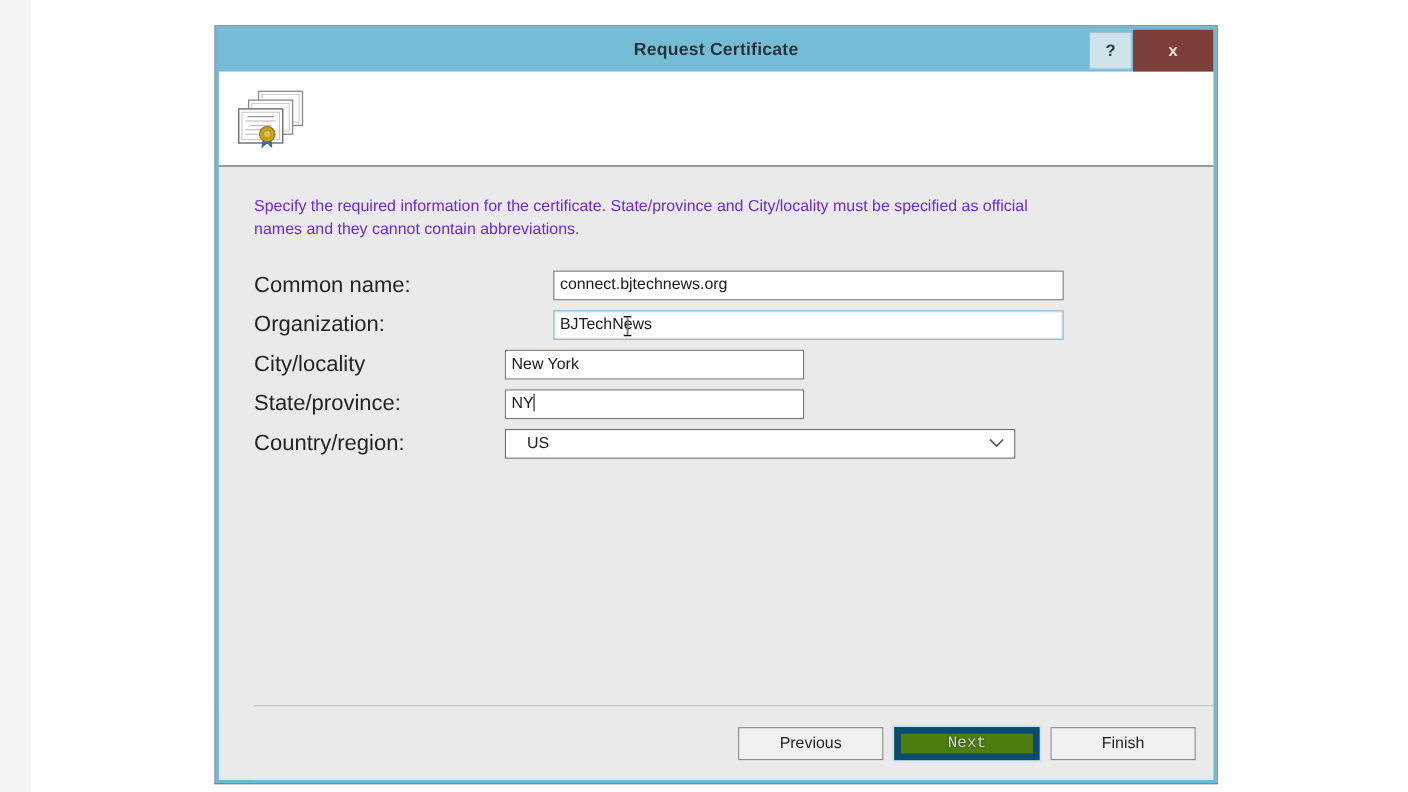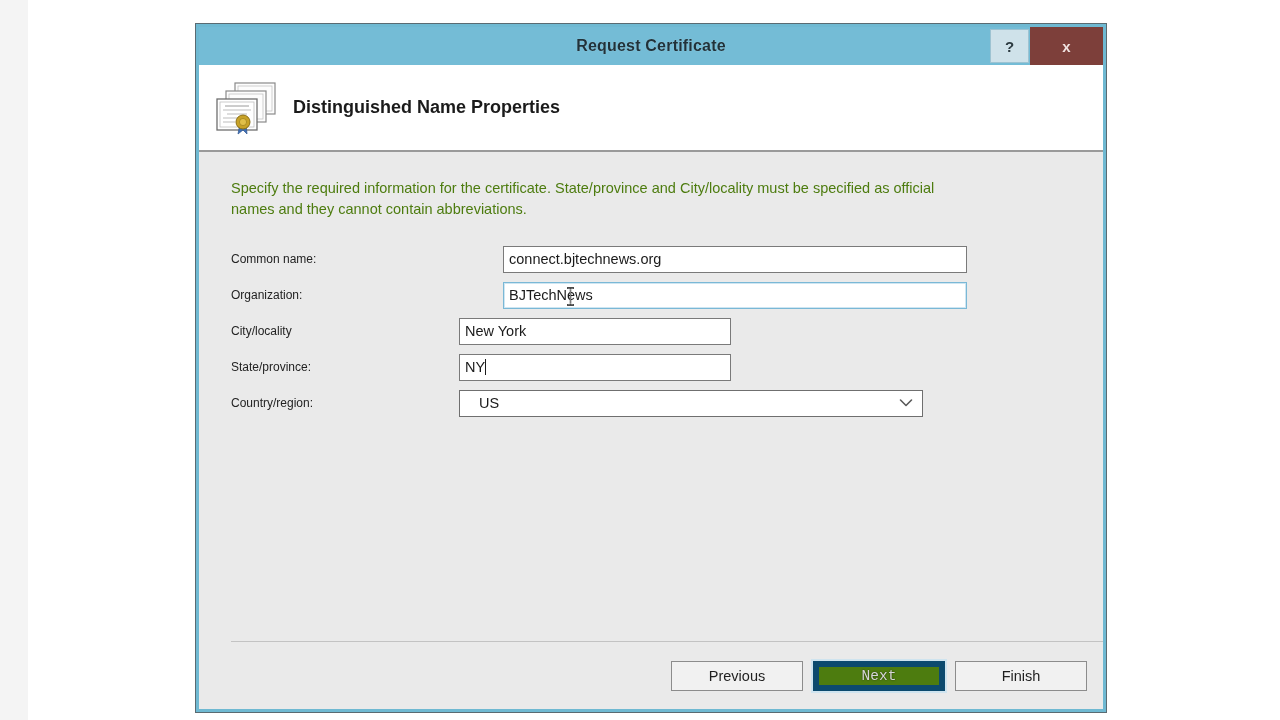--- a/index.html
+++ b/index.html
@@ -112,35 +112,35 @@
 
   
   .body {
     background: #eaeaea;
     height: 489px;
     padding: 26px 30px 0 32px;
     box-sizing: border-box;
   }
   .intro {
     font-size: 14.5px;
-    color: #4d7c0f;
+    color: #6d28d9;
     line-height: 1.42;
     max-width: 740px;
     margin: 0 0 22px 0;
   }
 
   .form-row {
     display: flex;
     align-items: center;
     height: 36px;
   }
   .form-label {
     width: 228px;
     flex: none;
-    font-size: 12px;
+    font-size: 20px;
     color: #232323;
   }
 
   .field {
     height: 27px;
     box-sizing: border-box;
     background: #ffffff;
     border: 1px solid #7a7a7a;
     font-family: "Liberation Sans", sans-serif;
     font-size: 14.5px;
@@ -274,21 +274,20 @@
           <line x1="14" y1="35" x2="34" y2="35" stroke="#b5b5b5" stroke-width="0.9"></line>
           <line x1="10" y1="39" x2="26" y2="39" stroke="#b5b5b5" stroke-width="0.9"></line>
           <line x1="10" y1="43" x2="22" y2="43" stroke="#b5b5b5" stroke-width="0.9"></line>
 
           <path d="M27 44 L25 55 L30 51 L34 55 L33 44 Z" fill="#3f6fb5" stroke="#2d5490" stroke-width="0.7"></path>
 
           <circle cx="30" cy="43" r="7" fill="#c8a227" stroke="#8c7016" stroke-width="1"></circle>
           <circle cx="30" cy="43" r="3.6" fill="#e0bf49" stroke="#9c7f1d" stroke-width="0.7"></circle>
         </svg>
       </div>
-      <div class="header-title">Distinguished Name Properties</div>
     </div>
 
     <div class="body">
 
       <p class="intro">Specify the required information for the certificate. State/province and City/locality must be specified as official names and they cannot contain abbreviations.</p>
 
       <div class="form-row">
         <div class="form-label">Common name:</div>
         <div class="field w-long">connect.bjtechnews.org</div>
       </div>

